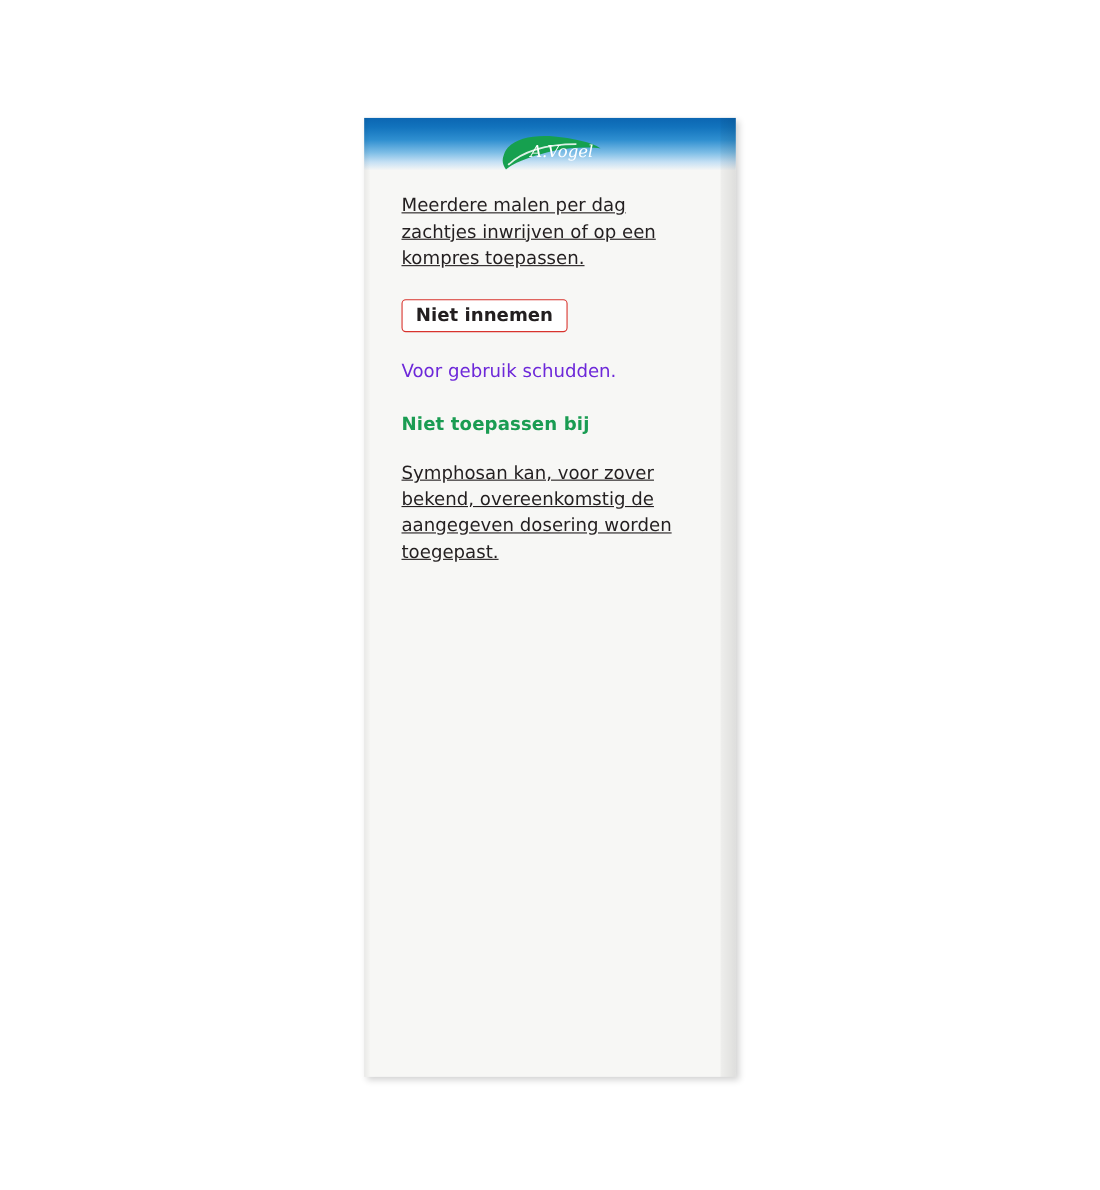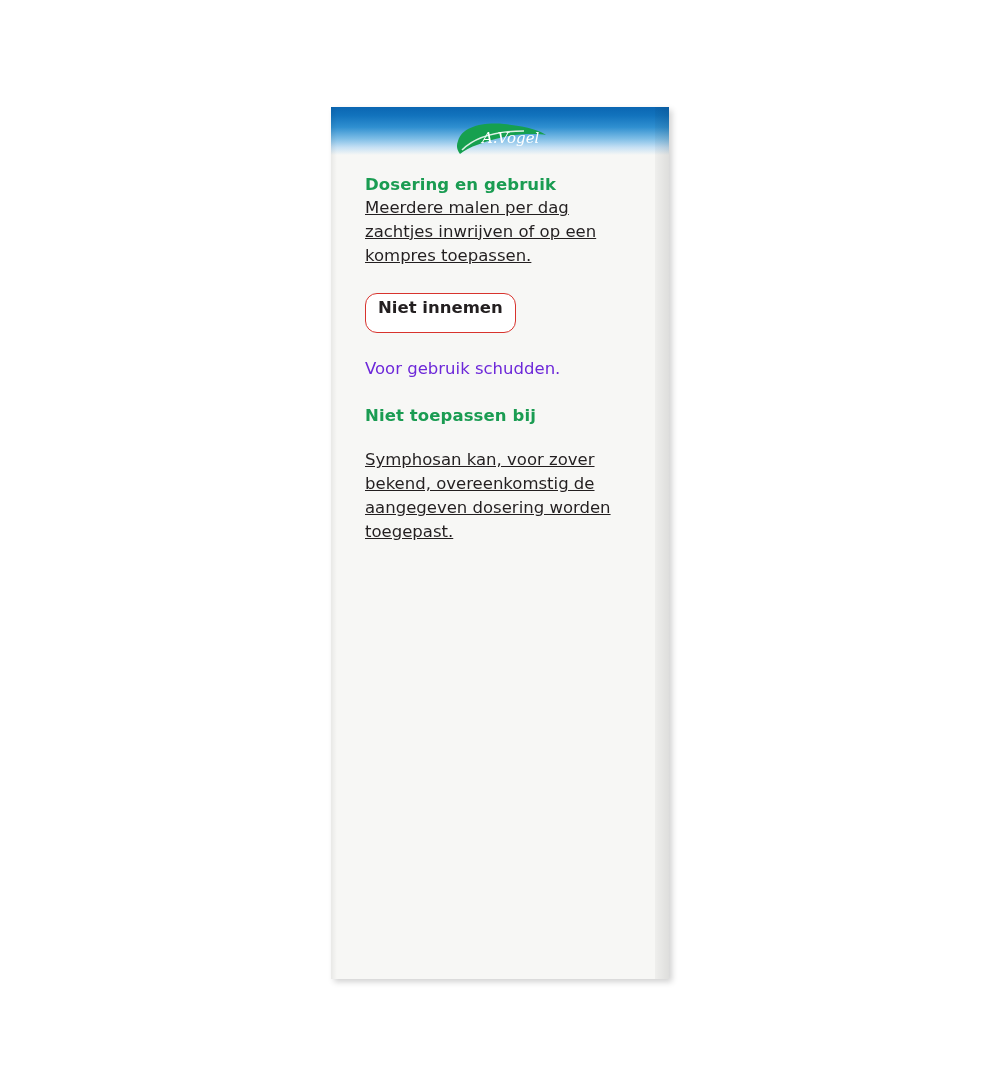--- a/index.html
+++ b/index.html
@@ -102,22 +102,22 @@
     letter-spacing: 0px;
     text-decoration: underline;
   }
   .block { margin-bottom: 22px; }
   .block.tight { margin-bottom: 18px; }
 
   
   .warn-box {
     display: inline-block;
     border: 1.6px solid #d8332d;
-    border-radius: 12px;
-    padding: 4px 12px 14px 12px;
+    border-radius: 4px;
+    padding: 4px 12px 5px 12px;
     margin: 8px 0 24px 0;
     background: #ffffff;
   }
   .warn-box span {
     font-size: 16.5px;
     font-weight: bold;
     color: #231f20;
     line-height: 1.1;
   }
 
@@ -144,21 +144,20 @@
         <path d="M10 29 C22 17, 44 10, 72 10" stroke="#ffffff" stroke-width="1.6" fill="none" opacity="0.85"></path>
         <text x="30" y="22" font-family="'DejaVu Serif', serif" font-size="15" font-style="italic" fill="#ffffff">A.Vogel</text>
       </svg>
     </div>
   </div>
 
   <div class="content">
 
     
     <div class="block tight">
-      <h2 class="section-title">Dosering en gebruik</h2>
       <p class="section-body">Meerdere malen per dag zachtjes inwrijven of op een kompres toepassen.</p>
     </div>
 
     
     <div class="warn-box">
       <span>Niet innemen</span>
     </div>
 
     
     <p class="plain-line">Voor gebruik schudden.</p>

